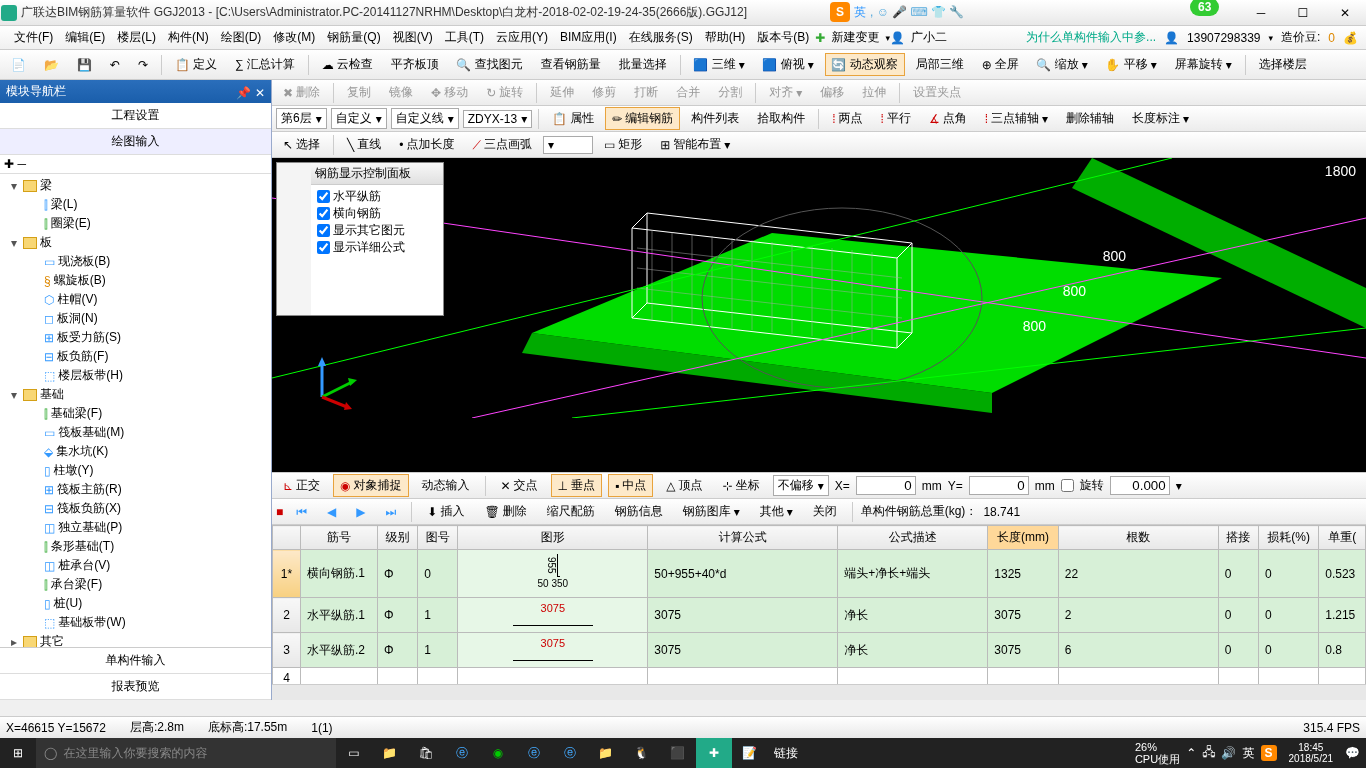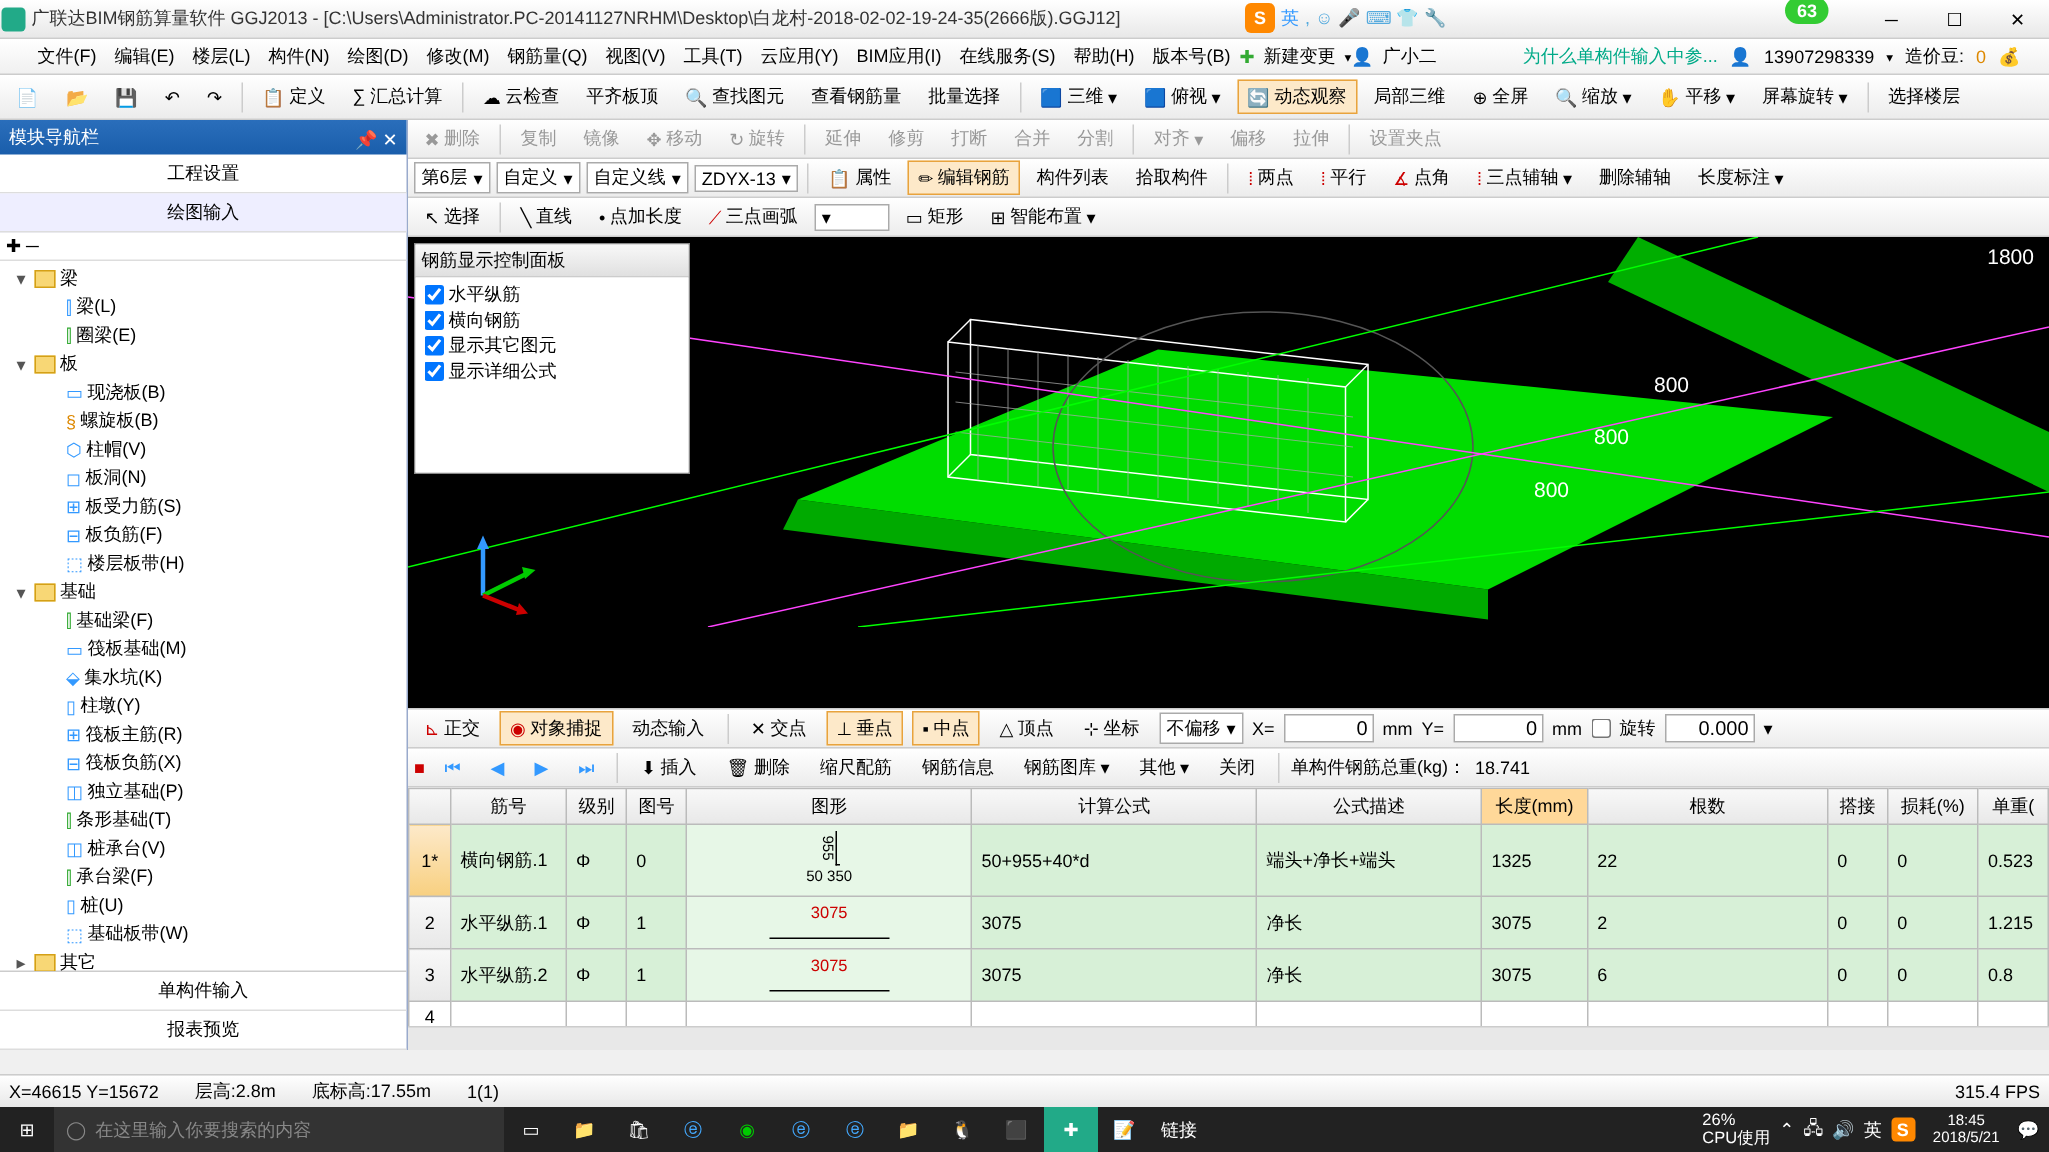--- a/index.html
+++ b/index.html
@@ -6,21 +6,21 @@
 body { font-size: 12px; background: #f0f0f0; width: 1366px; height: 768px; overflow: hidden; position: relative; }
 .title-bar { background: linear-gradient(#fff, #e8e8e8); height: 26px; display: flex; align-items: center; padding: 0 1px; border-bottom: 1px solid #ccc; }
 .title-bar-icon { width: 16px; height: 16px; background: #2a8; border-radius: 3px; margin-right: 4px; }
 .title-text { flex: 1; font-size: 12px; color: #333; }
 .win-controls { display: flex; gap: 2px; }
 .win-btn { width: 40px; height: 20px; display: flex; align-items: center; justify-content: center; cursor: pointer; }
 .ime-bar { position: absolute; top: 2px; left: 830px; display: flex; align-items: center; gap: 4px; }
 .ime-icon { width: 20px; height: 20px; background: #ff8800; border-radius: 4px; color: #fff; display: flex; align-items: center; justify-content: center; font-weight: bold; }
 .ime-text { color: #39f; font-size: 12px; }
 .badge-63 { position: absolute; top: -2px; left: 1190px; background: #3c3; color: #fff; padding: 2px 8px; border-radius: 10px; font-weight: bold; }
-.menu-bar { background: linear-gradient(#fff, #f0f0f0); height: 24px; display: flex; align-items: center; padding: 0 19px; border-bottom: 1px solid #ccc; }
+.menu-bar { background: linear-gradient(#fff, #f0f0f0); height: 24px; display: flex; align-items: center; padding: 0 8px; border-bottom: 1px solid #ccc; }
 .menu-item { padding: 2px 6px; cursor: pointer; font-size: 12px; }
 .menu-right { margin-left: auto; display: flex; align-items: center; gap: 8px; }
 .credit { color: #d80; }
 .hint-link { color: #0a8; font-size: 12px; }
 .toolbar { background: linear-gradient(#fff, #ececec); height: 30px; display: flex; align-items: center; padding: 0 4px; border-bottom: 1px solid #ccc; gap: 4px; }
 .tb-btn { padding: 2px 6px; display: flex; align-items: center; gap: 3px; cursor: pointer; border: 1px solid transparent; }
 .tb-btn.active { background: #fde9c9; border: 1px solid #e8a33d; }
 .tb-sep { width: 1px; height: 20px; background: #ccc; margin: 0 2px; }
 .main-area { display: flex; height: 620px; }
 .sidebar { width: 272px; background: #fff; border-right: 1px solid #9ac; display: flex; flex-direction: column; }
@@ -33,21 +33,21 @@
 .tree-node { padding: 1px 0 1px 4px; display: flex; align-items: center; gap: 3px; cursor: pointer; white-space: nowrap; }
 .tree-gchild { padding-left: 40px; }
 .expand { width: 12px; text-align: center; color: #555; }
 .folder-icon { width: 14px; height: 12px; background: #f8d775; border: 1px solid #d4a017; }
 .bottom-tabs { border-top: 1px solid #ccc; }
 .viewport-area { flex: 1; display: flex; flex-direction: column; position: relative; }
 .vp-toolbar { background: linear-gradient(#fff, #ececec); height: 26px; display: flex; align-items: center; padding: 0 4px; border-bottom: 1px solid #ccc; gap: 4px; font-size: 12px; }
 .vp-toolbar2 { background: linear-gradient(#fff, #ececec); height: 26px; display: flex; align-items: center; padding: 0 4px; border-bottom: 1px solid #ccc; gap: 4px; font-size: 12px; }
 .dropdown { border: 1px solid #aaa; padding: 1px 4px; background: #fff; display: flex; align-items: center; gap: 4px; cursor: pointer; }
 .canvas-3d { flex: 1; background: #000; position: relative; overflow: hidden; }
-.float-panel { position: absolute; top: 4px; left: 4px; width: 184px; background: #f4f4f4; border: 1px solid #888; font-size: 12px; }
+.float-panel { position: absolute; top: 4px; left: 4px; width: 168px; background: #f4f4f4; border: 1px solid #888; font-size: 12px; padding-left: 34px; }
 .float-panel-title { background: linear-gradient(#f8f8f8, #e0e0e0); padding: 2px 4px; border-bottom: 1px solid #ccc; }
 .float-panel-body { padding: 3px 6px; background: #fff; min-height: 130px; }
 .check-line { display: flex; align-items: center; gap: 3px; padding: 0px 0; }
 .dim-label { position: absolute; color: #fff; font-size: 14px; }
 .axis-widget { position: absolute; bottom: 60px; left: 30px; }
 .coord-bar { background: linear-gradient(#fff, #ececec); height: 26px; display: flex; align-items: center; padding: 0 4px; border-top: 1px solid #ccc; gap: 6px; font-size: 12px; }
 .coord-input { width: 60px; border: 1px solid #aaa; text-align: right; padding: 1px 3px; }
 .action-bar { background: linear-gradient(#fff, #ececec); height: 26px; display: flex; align-items: center; padding: 0 4px; border-top: 1px solid #ccc; gap: 6px; font-size: 12px; }
 .data-grid { height: 160px; overflow: auto; background: #fff; border-top: 1px solid #ccc; }
 .grid-table { border-collapse: collapse; width: 100%; font-size: 12px; }

